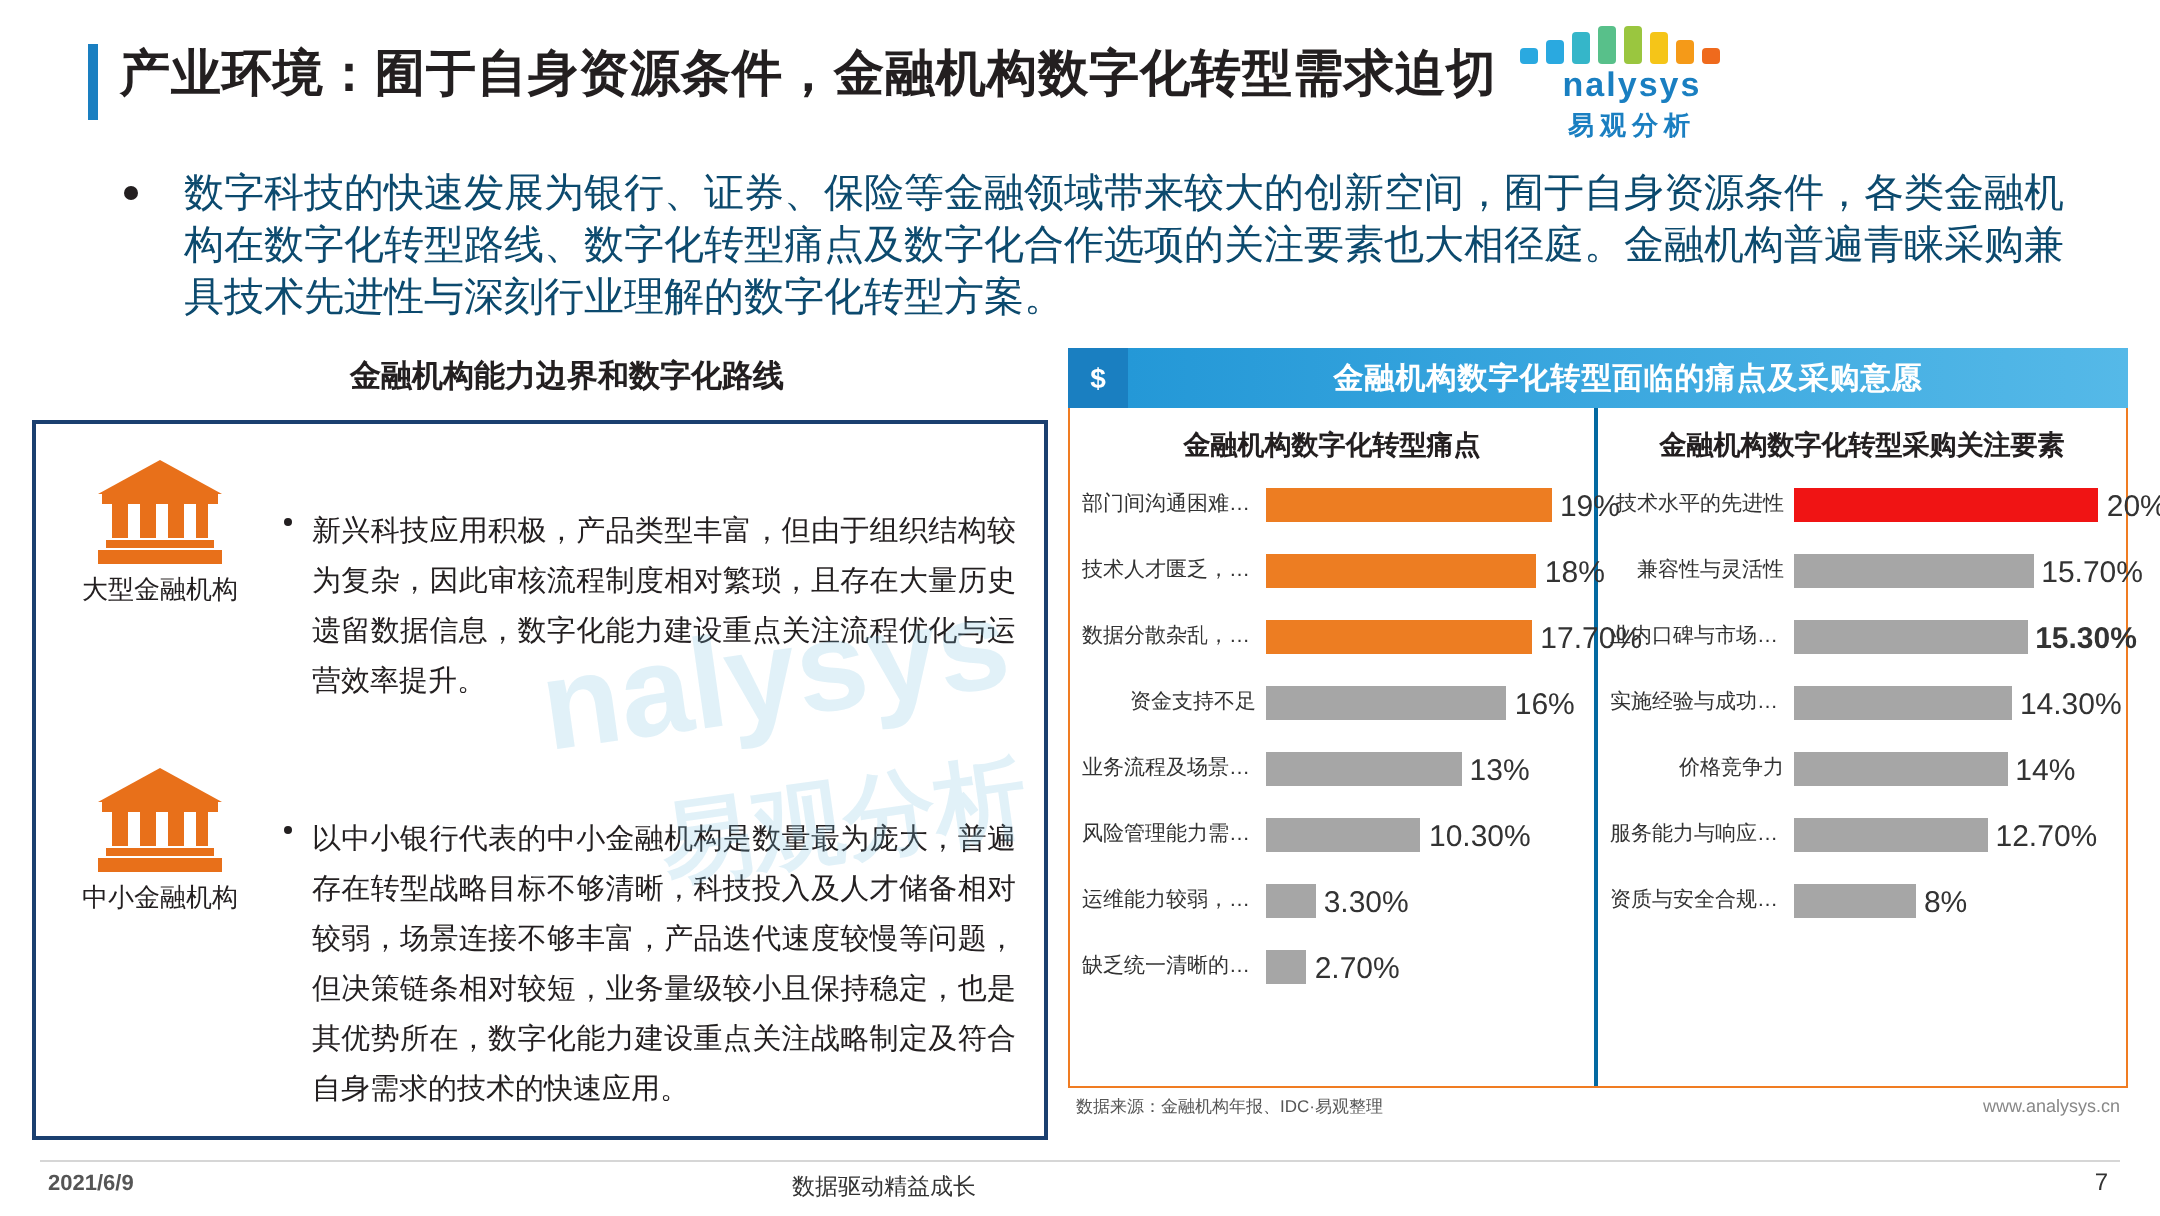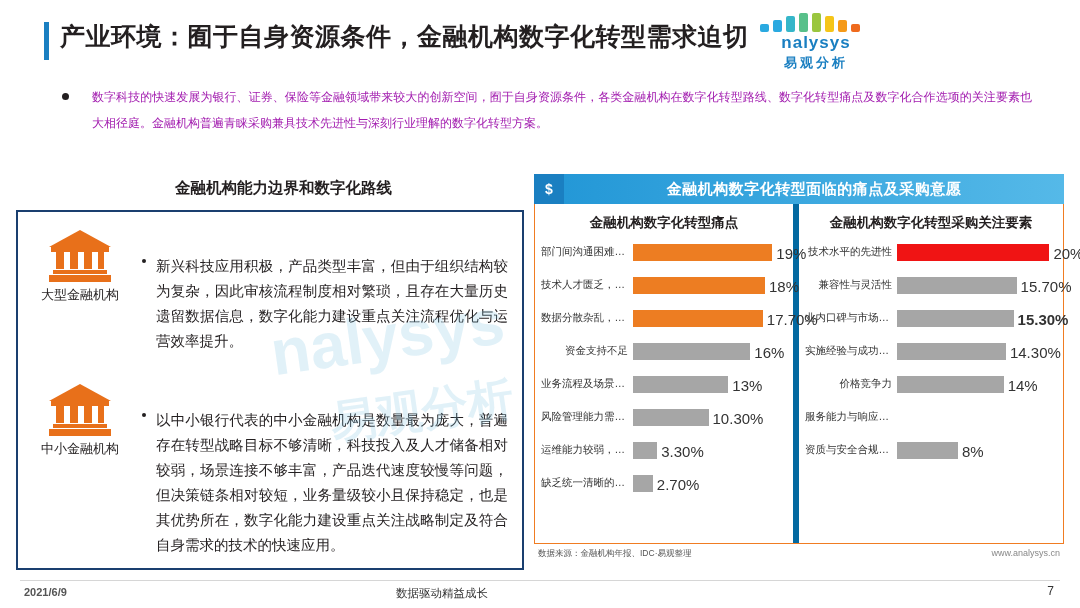--- a/index.html
+++ b/index.html
@@ -45,21 +45,21 @@
 
   
   .intro {
     position:absolute; left:62px; top:84px; width:970px;
   }
   .intro-dot {
     position:absolute; left:0; top:9px; width:7px; height:7px;
     border-radius:50%; background:#231f20;
   }
   .intro-text {
-    margin-left:30px; font-size:12px; line-height:26px; color:#a21caf;
+    margin-left:30px; font-size:20px; line-height:26px; color:#0c4a6e;
     text-align:justify;
   }
 
   
   .left-head {
     position:absolute; left:140px; top:178px;
     font-size:15.5px; font-weight:bold; color:#231f20;margin-left:35px;
   }
 
   
@@ -130,21 +130,21 @@
   .rp-title {
     flex:1; text-align:center; color:#ffffff; font-size:15px; font-weight:bold;
     letter-spacing:0.5px;
   }
   .rp-body {
     position:absolute; left:0; top:30px; width:530px; height:340px;
     border:1px solid #f07c22; border-top:none;
     display:flex;
   }
   .chart-col { width:50%; height:100%; padding:6px 6px 4px 6px; position:relative; }
-  .chart-col.left-col { border-right:6px solid #0369a1; }
+  .chart-col.left-col { border-right:2px solid #0369a1; }
   .chart-title {
     text-align:center; font-size:13.5px; font-weight:bold; color:#231f20;
     padding:4px 0 6px 0;
   }
 
   
   .bar-row {
     display:flex; align-items:center; height:28px; margin-bottom:5px;
   }
   .bar-label {
@@ -364,20 +364,24 @@
           </div>
           <div class="bar-row">
             <div class="bar-label">价格竞争力</div>
             <div class="bar-track">
               <div class="bar-fill" style="width: 66.6667%; background: rgb(166, 166, 166);"></div>
               <div class="bar-val" style="left: calc(66.6667% + 4px);">14%</div>
             </div>
           </div>
           <div class="bar-row">
             <div class="bar-label">服务能力与响应速度</div>
+            <div class="bar-track">
+              <div class="bar-fill" style="width: 60.4762%; background: rgb(166, 166, 166);"></div>
+              <div class="bar-val" style="left: calc(60.4762% + 4px);">12.70%</div>
+            </div>
           </div>
           <div class="bar-row">
             <div class="bar-label">资质与安全合规属性</div>
             <div class="bar-track">
               <div class="bar-fill" style="width: 38.0952%; background: rgb(166, 166, 166);"></div>
               <div class="bar-val" style="left: calc(38.0952% + 4px);">8%</div>
             </div>
           </div>
         </div>
     </div>

